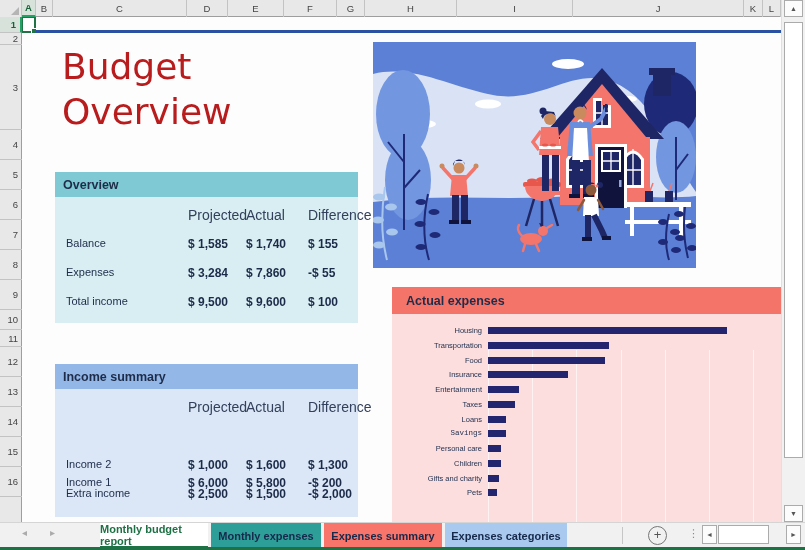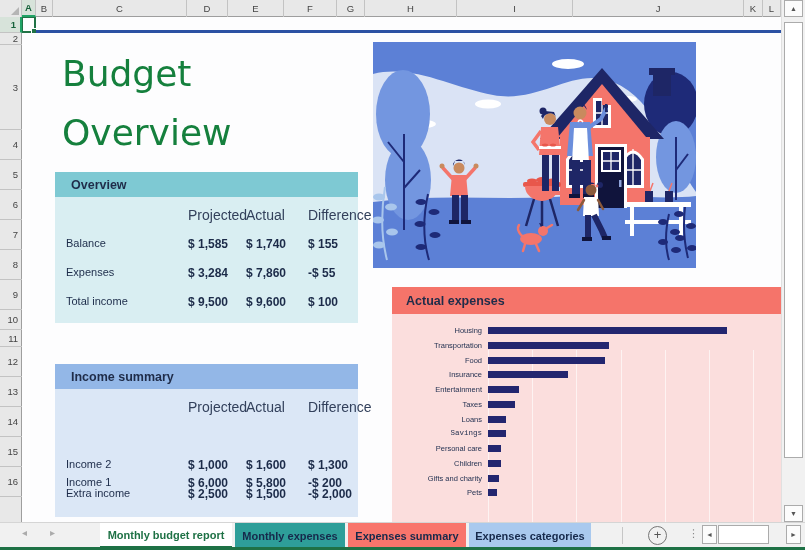--- a/index.html
+++ b/index.html
@@ -15,25 +15,25 @@
   .colh.sel { background:#D7E3DA; color:#17623B; border-bottom:2px solid #21A366; font-weight:bold; }
   #rowGutter { position:absolute; left:0; top:17px; width:22px; height:505px; background:#E8E8E8; border-right:1px solid #9E9E9E; }
   .rowh { width:22px; border-bottom:1px solid #C3C3C3; font-size:9.5px; color:#444; display:flex; align-items:center; justify-content:flex-end; padding-right:4px; }
   .rowh.sel { background:#D7E3DA; color:#17623B; border-right:2px solid #21A366; font-weight:bold; }
 
   
   #sheet { position:absolute; left:22px; top:17px; width:759px; height:505px; background:#FDFDFE; overflow:hidden; }
   #selBox { position:absolute; left:-1px; top:-1px; width:15px; height:17px; border:2px solid #217346; background:#fff; }
   #selBox:after { content:""; position:absolute; right:-3px; bottom:-3px; width:4px; height:4px; background:#217346; border:1px solid #fff; }
   #topRule { position:absolute; left:14px; top:13px; width:745px; height:3px; background:#2B51A3; }
-  #pageTitle { position:absolute; left:40px; top:27px; width:290px; font-family:"DejaVu Sans", sans-serif; font-size:36px; line-height:59px; color:#15803d; }
+  #pageTitle { position:absolute; left:40px; top:27px; width:290px; font-family:"DejaVu Sans", sans-serif; font-size:36px; line-height:45px; color:#b91c1c; }
 
   
   .ttable { position:absolute; left:33px; width:303px; }
-  .ttable .thead { position:absolute; left:0; top:0; width:303px; height:25px; display:flex; align-items:center; padding-left:16px; font-size:12.5px; font-weight:bold; color:#1F2C49; }
+  .ttable .thead { position:absolute; left:0; top:0; width:303px; height:25px; display:flex; align-items:center; padding-left:8px; font-size:12.5px; font-weight:bold; color:#1F2C49; }
   .ttable .tbody { position:absolute; left:0; top:25px; width:303px; }
   #tbl-overview { top:155px; height:151px; }
   #tbl-overview .thead { background:#7EC9D3; }
   #tbl-overview .tbody { height:126px; background:#D9EEF2; }
   #tbl-income { top:347px; height:153px; }
   #tbl-income .thead { background:#93B7E7; }
   #tbl-income .tbody { height:128px; background:#DBE7F6; }
   .trow { position:absolute; left:0; width:303px; height:16px; }
   .tcell { position:absolute; top:0; white-space:nowrap; font-size:14px; color:#33415C; }
   .tcell.c0 { left:11px; color:#2A3850; }
@@ -360,21 +360,21 @@
   <div id="vscroll">
     <div class="sbtn" style="top:0;">▲</div>
     <div id="vthumb"></div>
     <div class="sbtn" style="top:505px;">▼</div>
   </div>
 
   <div id="tabbar">
     <div class="navarrow" style="left:22px;">◂</div>
     <div class="navarrow" style="left:50px;">▸</div>
     <div id="tabs">
-        <div class="stab active" style="width: 132px; background: rgb(255, 255, 255); color: rgb(30, 113, 69);">Monthly budget report</div>
+        <div class="stab active" style="width: 108px; background: rgb(255, 255, 255); color: rgb(30, 113, 69);">Monthly budget report</div>
         <div class="stab" style="width: 110px; background: rgb(46, 158, 153); color: rgb(22, 41, 75);">Monthly expenses</div>
         <div class="stab" style="width: 118px; background: rgb(248, 117, 108); color: rgb(22, 41, 75);">Expenses summary</div>
         <div class="stab" style="width: 122px; background: rgb(169, 201, 238); color: rgb(22, 41, 75);">Expenses categories</div>
       </div>
     <div id="tabdivider"></div>
     <div id="addSheet">+</div>
     <div id="tabMenu">⋮</div>
     <div id="hscroll">
       <div id="hLeft" class="sbtn">◄</div>
       <div id="hThumb"></div>

